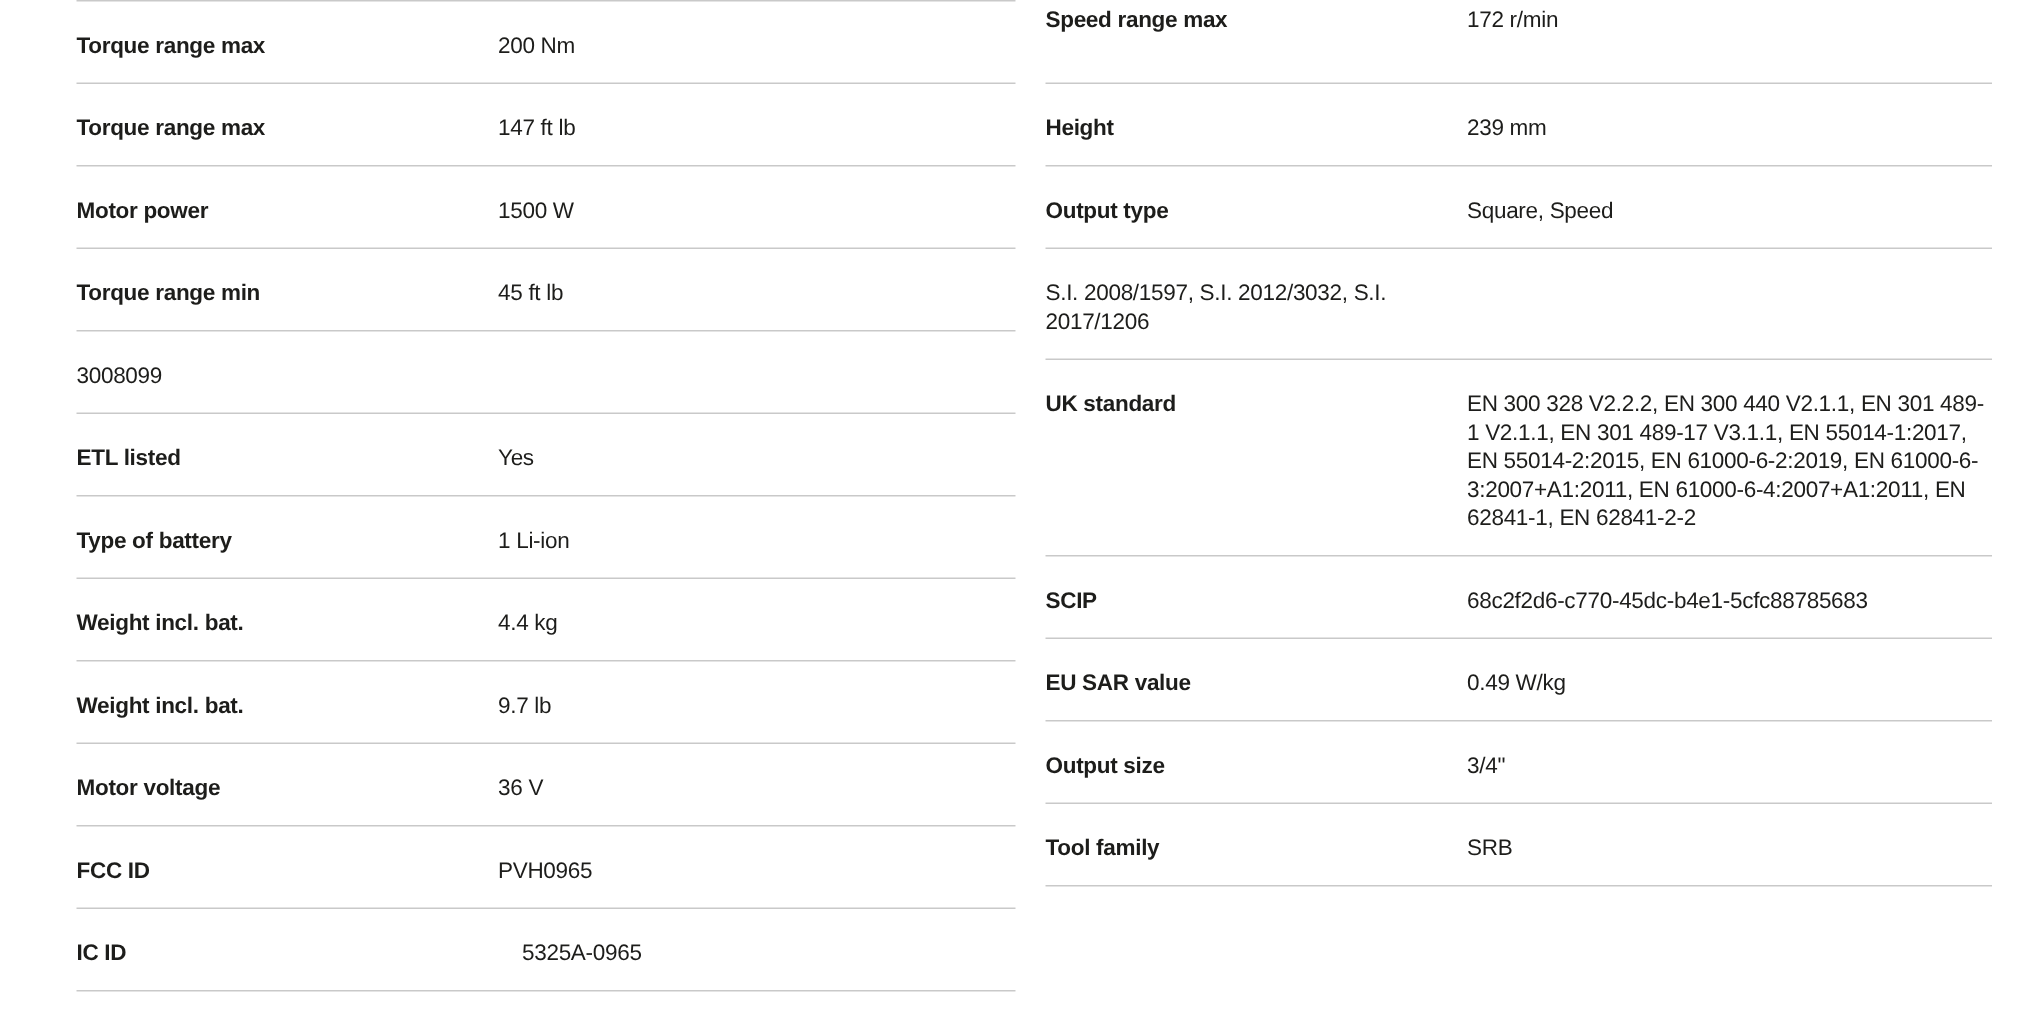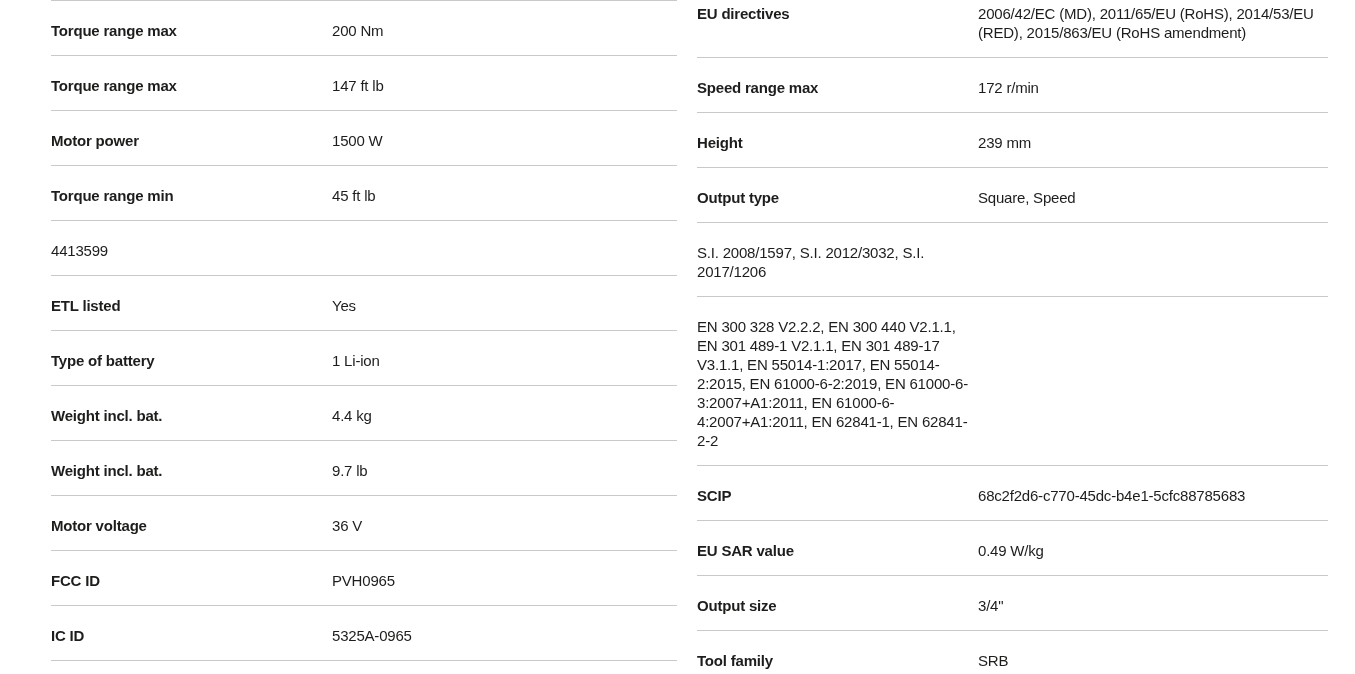--- a/index.html
+++ b/index.html
@@ -23,20 +23,21 @@
     display: block;
   }
   .spec-col-left {
     margin-top: 0;
   }
   .spec-col-left .spec-row {
     border-top: 1px solid #c9c9c9;
   }
   .spec-col-left .spec-row:last-child {
     border-bottom: 1px solid #c9c9c9;
+    gap: 16px;
   }
   .spec-col-right .spec-row {
     border-top: 1px solid #c9c9c9;
   }
   .spec-col-right .spec-row:first-child {
     border-top: none;
     padding-top: 4px;
   }
   .spec-col-right .spec-row:last-child {
     border-bottom: 1px solid #c9c9c9;
@@ -78,21 +79,21 @@
     </div>
       <div class="spec-row">
       <div class="spec-label">Motor power</div>
       <div class="spec-value">1500 W</div>
     </div>
       <div class="spec-row">
       <div class="spec-label">Torque range min</div>
       <div class="spec-value">45 ft lb</div>
     </div>
       <div class="spec-row">
-      <div class="spec-value">4413599</div>
+      <div class="spec-value">3008099</div>
     </div>
       <div class="spec-row">
       <div class="spec-label">ETL listed</div>
       <div class="spec-value">Yes</div>
     </div>
       <div class="spec-row">
       <div class="spec-label">Type of battery</div>
       <div class="spec-value">1 Li-ion</div>
     </div>
       <div class="spec-row">
@@ -112,40 +113,37 @@
       <div class="spec-value">PVH0965</div>
     </div>
       <div class="spec-row">
       <div class="spec-label">IC ID</div>
       <div class="spec-value">5325A-0965</div>
     </div>
     </div>
 
   <div class="spec-col spec-col-right">
 
-  <div class="spec-row">
-      <div class="spec-label">EU directives</div>
-      <div class="spec-value">2006/42/EC (MD), 2011/65/EU (RoHS), 2014/53/EU (RED), 2015/863/EU (RoHS amendment)</div>
-    </div>
       <div class="spec-row">
       <div class="spec-label">Speed range max</div>
       <div class="spec-value">172 r/min</div>
     </div>
       <div class="spec-row">
       <div class="spec-label">Height</div>
       <div class="spec-value">239 mm</div>
     </div>
       <div class="spec-row">
       <div class="spec-label">Output type</div>
       <div class="spec-value">Square, Speed</div>
     </div>
       <div class="spec-row">
       <div class="spec-value">S.I. 2008/1597, S.I. 2012/3032, S.I. 2017/1206</div>
     </div>
       <div class="spec-row">
+      <div class="spec-label">UK standard</div>
       <div class="spec-value">EN 300 328 V2.2.2, EN 300 440 V2.1.1, EN 301 489-1 V2.1.1, EN 301 489-17 V3.1.1, EN 55014-1:2017, EN 55014-2:2015, EN 61000-6-2:2019, EN 61000-6-3:2007+A1:2011, EN 61000-6-4:2007+A1:2011, EN 62841-1, EN 62841-2-2</div>
     </div>
       <div class="spec-row">
       <div class="spec-label">SCIP</div>
       <div class="spec-value">68c2f2d6-c770-45dc-b4e1-5cfc88785683</div>
     </div>
       <div class="spec-row">
       <div class="spec-label">EU SAR value</div>
       <div class="spec-value">0.49 W/kg</div>
     </div>

